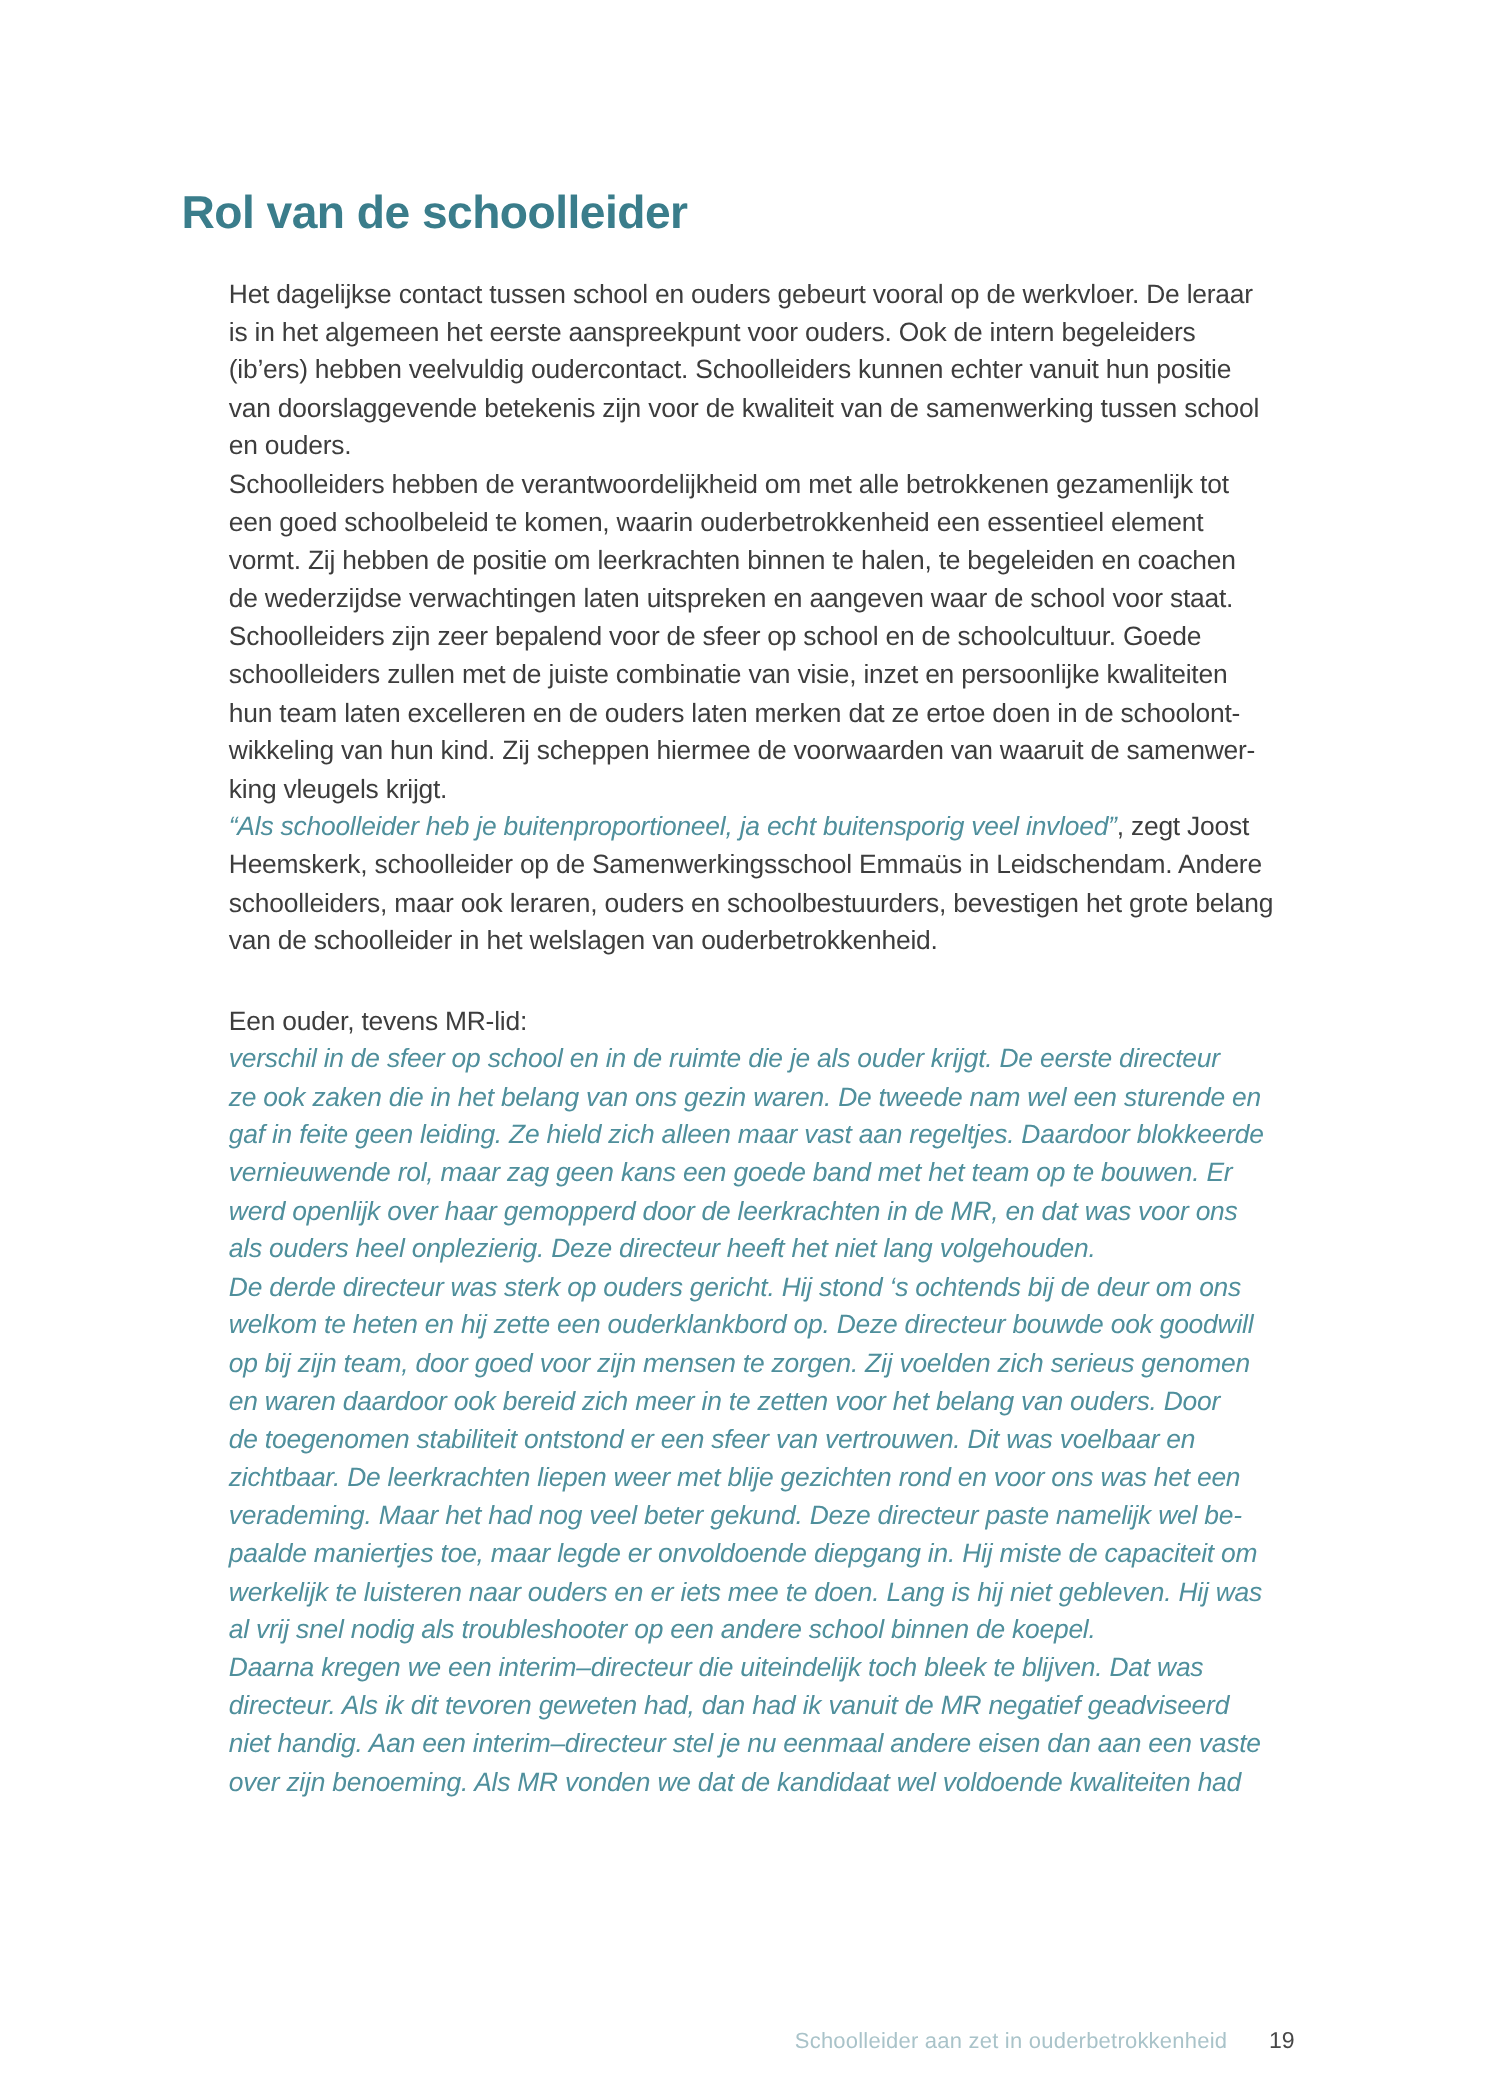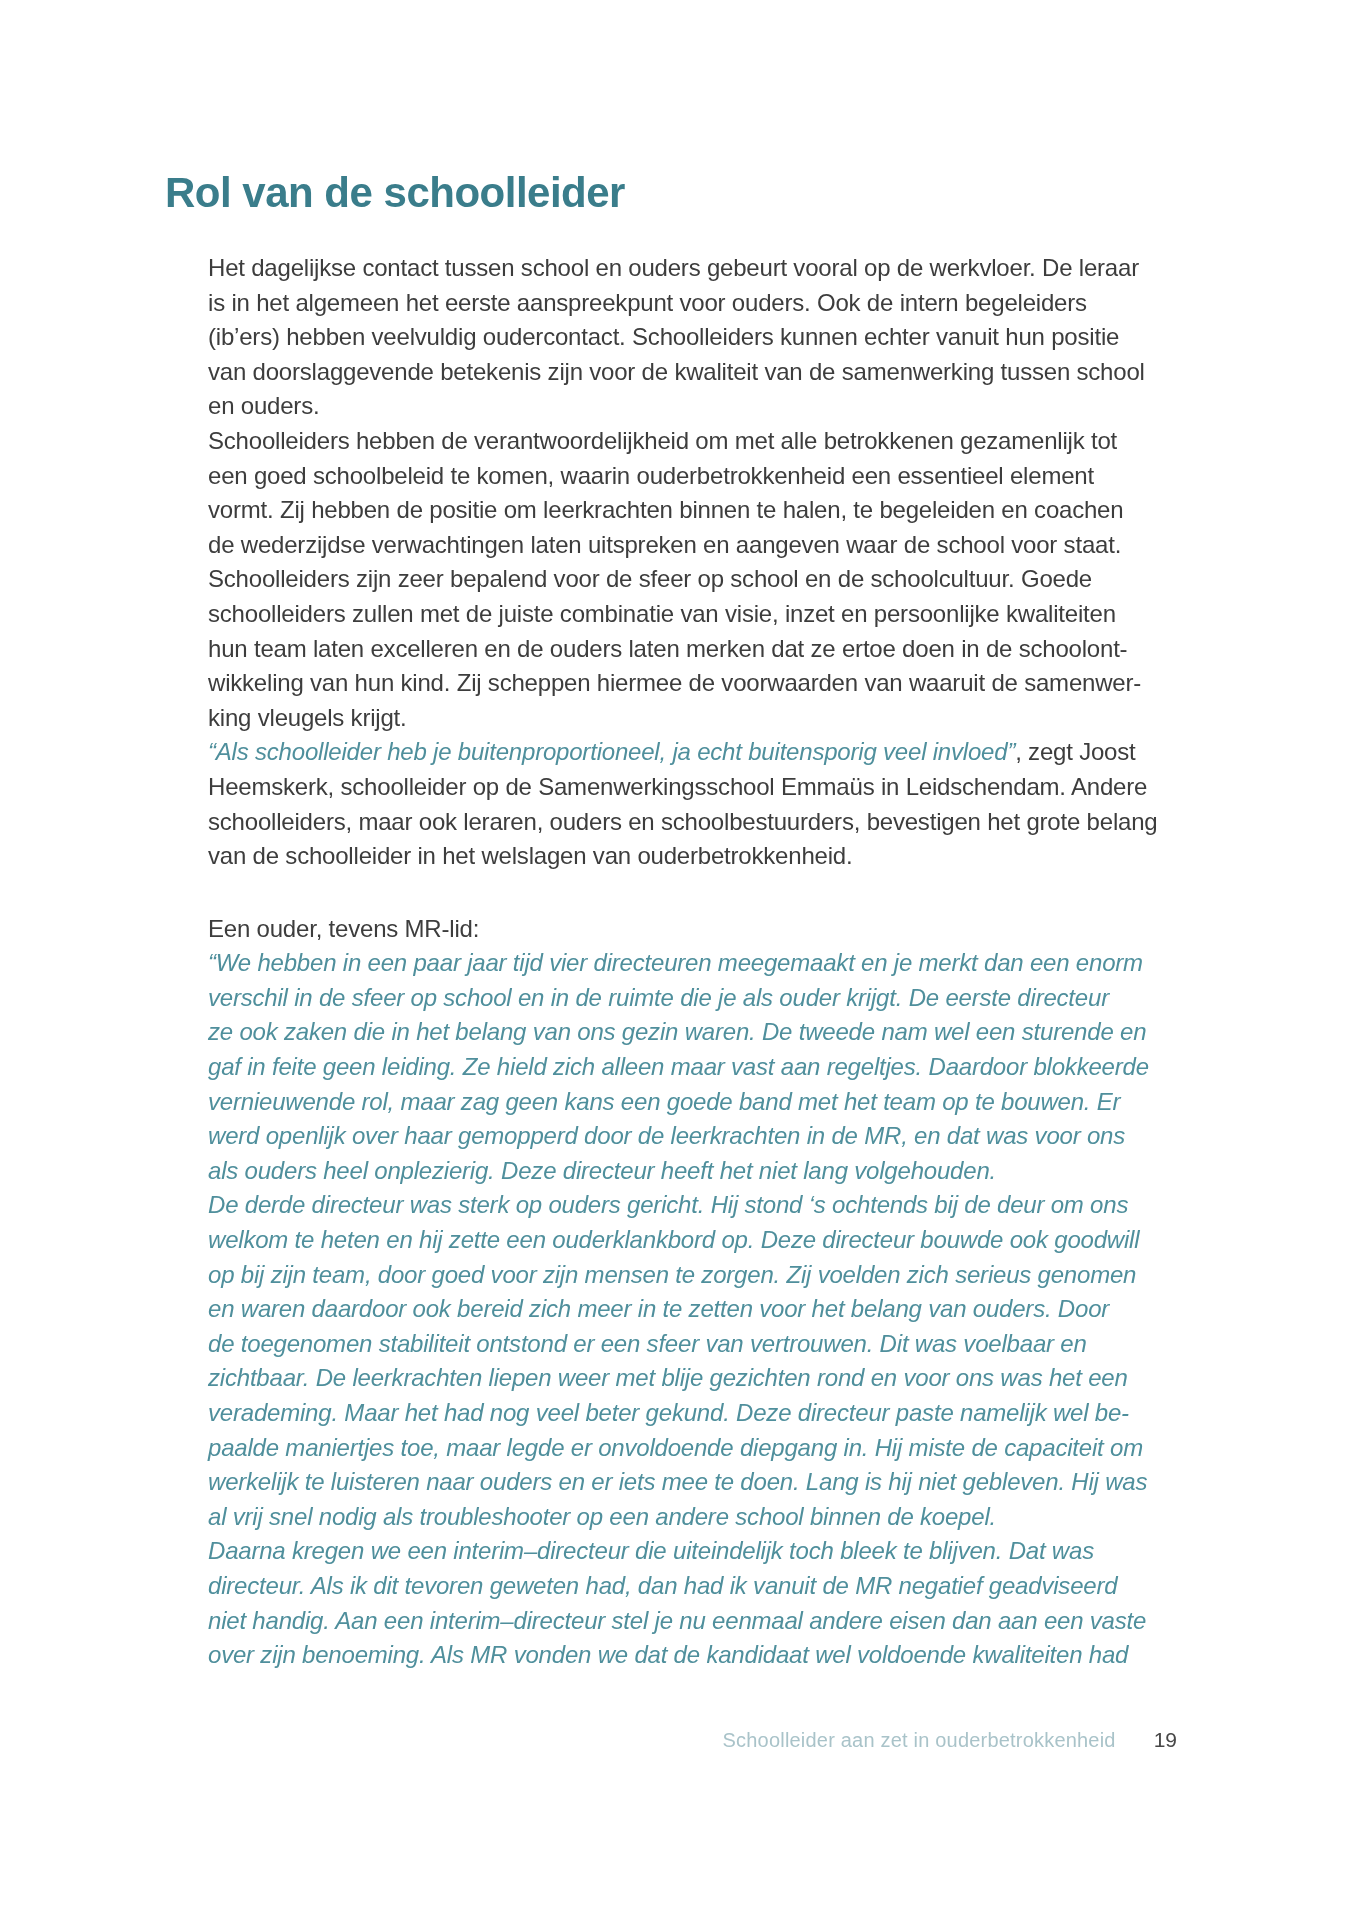--- a/index.html
+++ b/index.html
@@ -32,21 +32,21 @@
     font-size: 24px;
     white-space: nowrap;
     letter-spacing: -0.2px;
     margin-left: 43px;
   }
   .gap { height: 38px; }
   span.body  { color: #3d3d3d; }
   span.quote { color: #4f8f9c; font-style: italic; }
   .footer {
     position: absolute;
-    top: 1728px;
+    top: 1844px;
     left: 155px;
     width: 1022px;
     display: flex;
     justify-content: flex-end;
     align-items: baseline;
     gap: 38px;
   }
   .footer-title {
     font-size: 20px;
     color: #a9c3c9;
@@ -76,21 +76,20 @@
       <div class="line"><span class="body">schoolleiders zullen met de juiste combinatie van visie, inzet en persoonlijke kwaliteiten</span></div>
       <div class="line"><span class="body">hun team laten excelleren en de ouders laten merken dat ze ertoe doen in de schoolont-</span></div>
       <div class="line"><span class="body">wikkeling van hun kind. Zij scheppen hiermee de voorwaarden van waaruit de samenwer-</span></div>
       <div class="line"><span class="body">king vleugels krijgt.</span></div>
       <div class="line"><span class="quote">“Als schoolleider heb je buitenproportioneel, ja echt buitensporig veel invloed”</span><span class="body">, zegt Joost</span></div>
       <div class="line"><span class="body">Heemskerk, schoolleider op de Samenwerkingsschool Emmaüs in Leidschendam. Andere</span></div>
       <div class="line"><span class="body">schoolleiders, maar ook leraren, ouders en schoolbestuurders, bevestigen het grote belang</span></div>
       <div class="line"><span class="body">van de schoolleider in het welslagen van ouderbetrokkenheid.</span></div>
       <div class="gap"></div>
       <div class="line"><span class="body">Een ouder, tevens MR-lid:</span></div>
-      <div class="line"><span class="quote">“We hebben in een paar jaar tijd vier directeuren meegemaakt en je merkt dan een enorm</span></div>
       <div class="line"><span class="quote">verschil in de sfeer op school en in de ruimte die je als ouder krijgt. De eerste directeur</span></div>
       <div class="line"><span class="quote">ze ook zaken die in het belang van ons gezin waren. De tweede nam wel een sturende en</span></div>
       <div class="line"><span class="quote">gaf in feite geen leiding. Ze hield zich alleen maar vast aan regeltjes. Daardoor blokkeerde</span></div>
       <div class="line"><span class="quote">vernieuwende rol, maar zag geen kans een goede band met het team op te bouwen. Er</span></div>
       <div class="line"><span class="quote">werd openlijk over haar gemopperd door de leerkrachten in de MR, en dat was voor ons</span></div>
       <div class="line"><span class="quote">als ouders heel onplezierig. Deze directeur heeft het niet lang volgehouden.</span></div>
       <div class="line"><span class="quote">De derde directeur was sterk op ouders gericht. Hij stond ‘s ochtends bij de deur om ons</span></div>
       <div class="line"><span class="quote">welkom te heten en hij zette een ouderklankbord op. Deze directeur bouwde ook goodwill</span></div>
       <div class="line"><span class="quote">op bij zijn team, door goed voor zijn mensen te zorgen. Zij voelden zich serieus genomen</span></div>
       <div class="line"><span class="quote">en waren daardoor ook bereid zich meer in te zetten voor het belang van ouders. Door</span></div>

